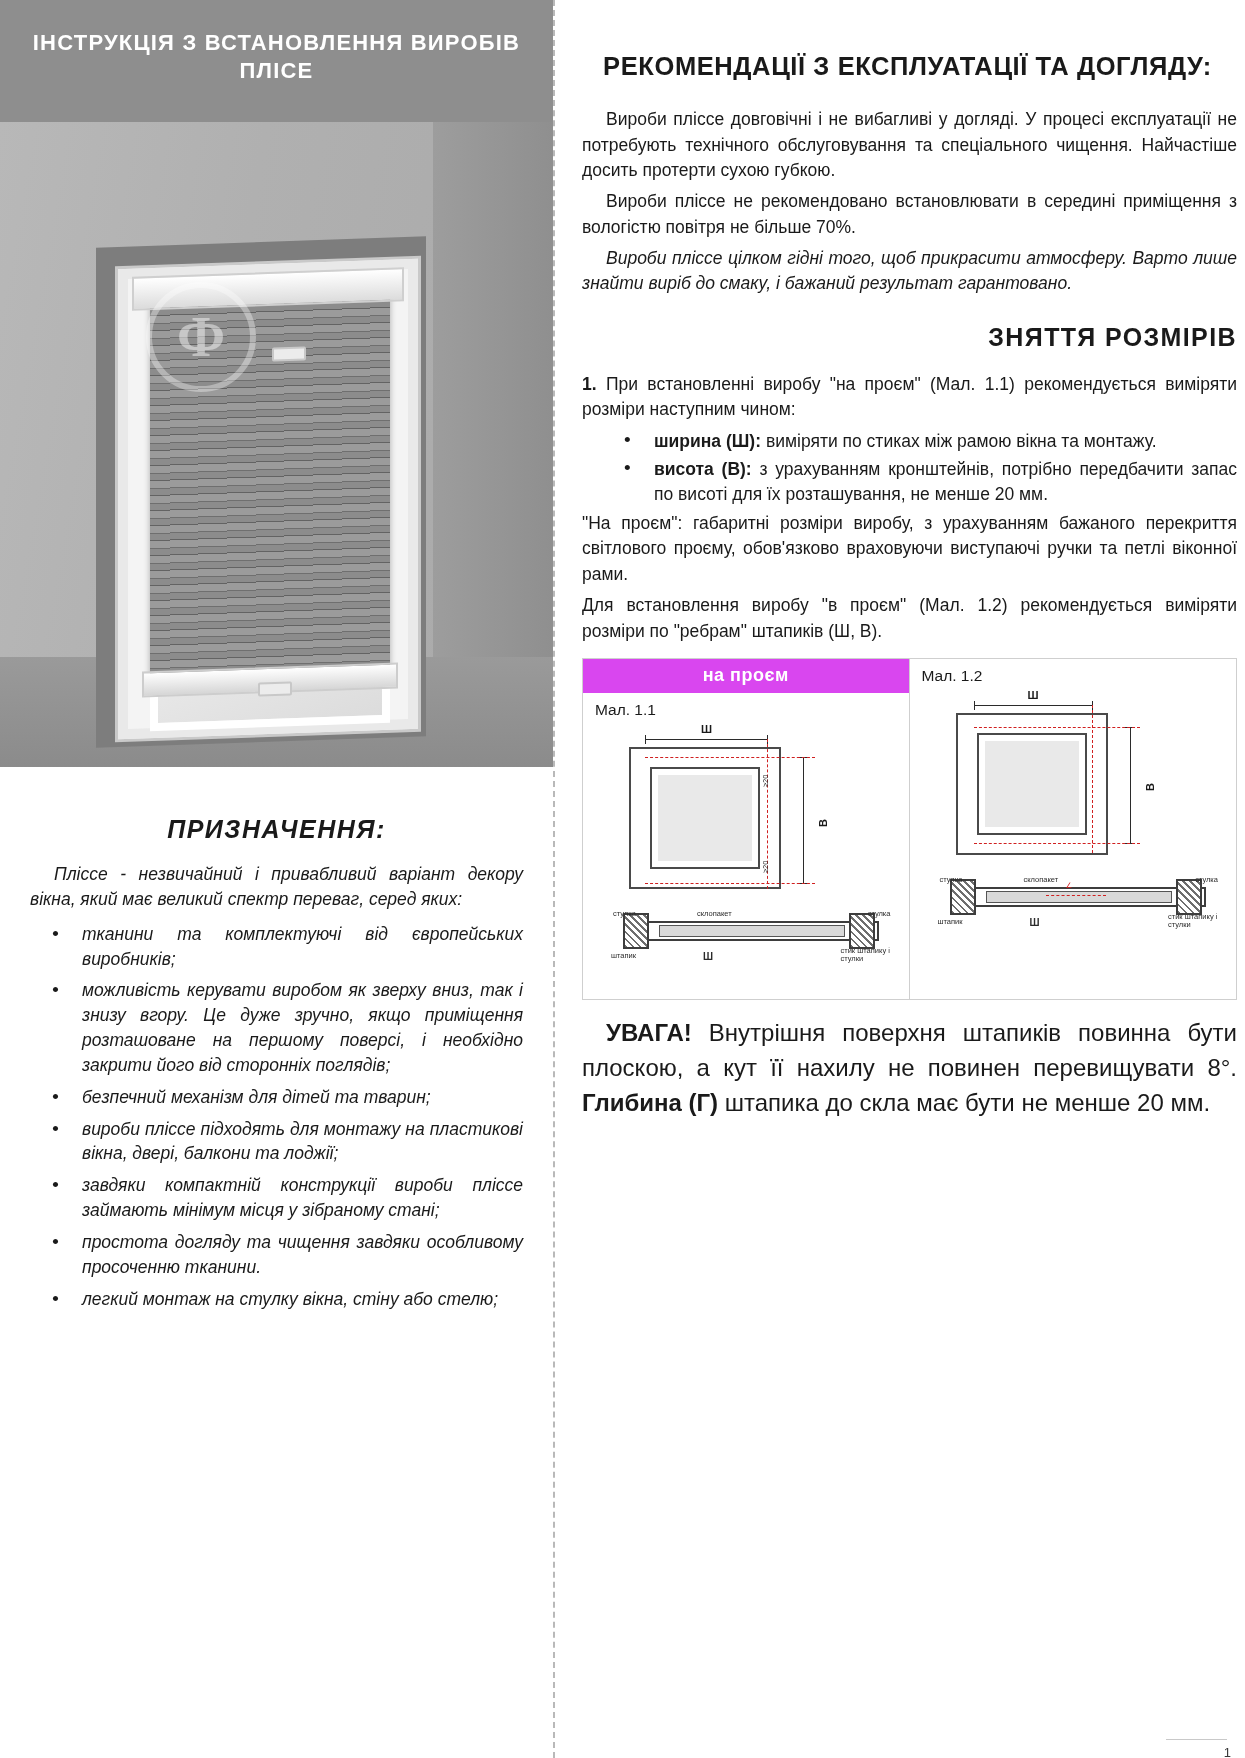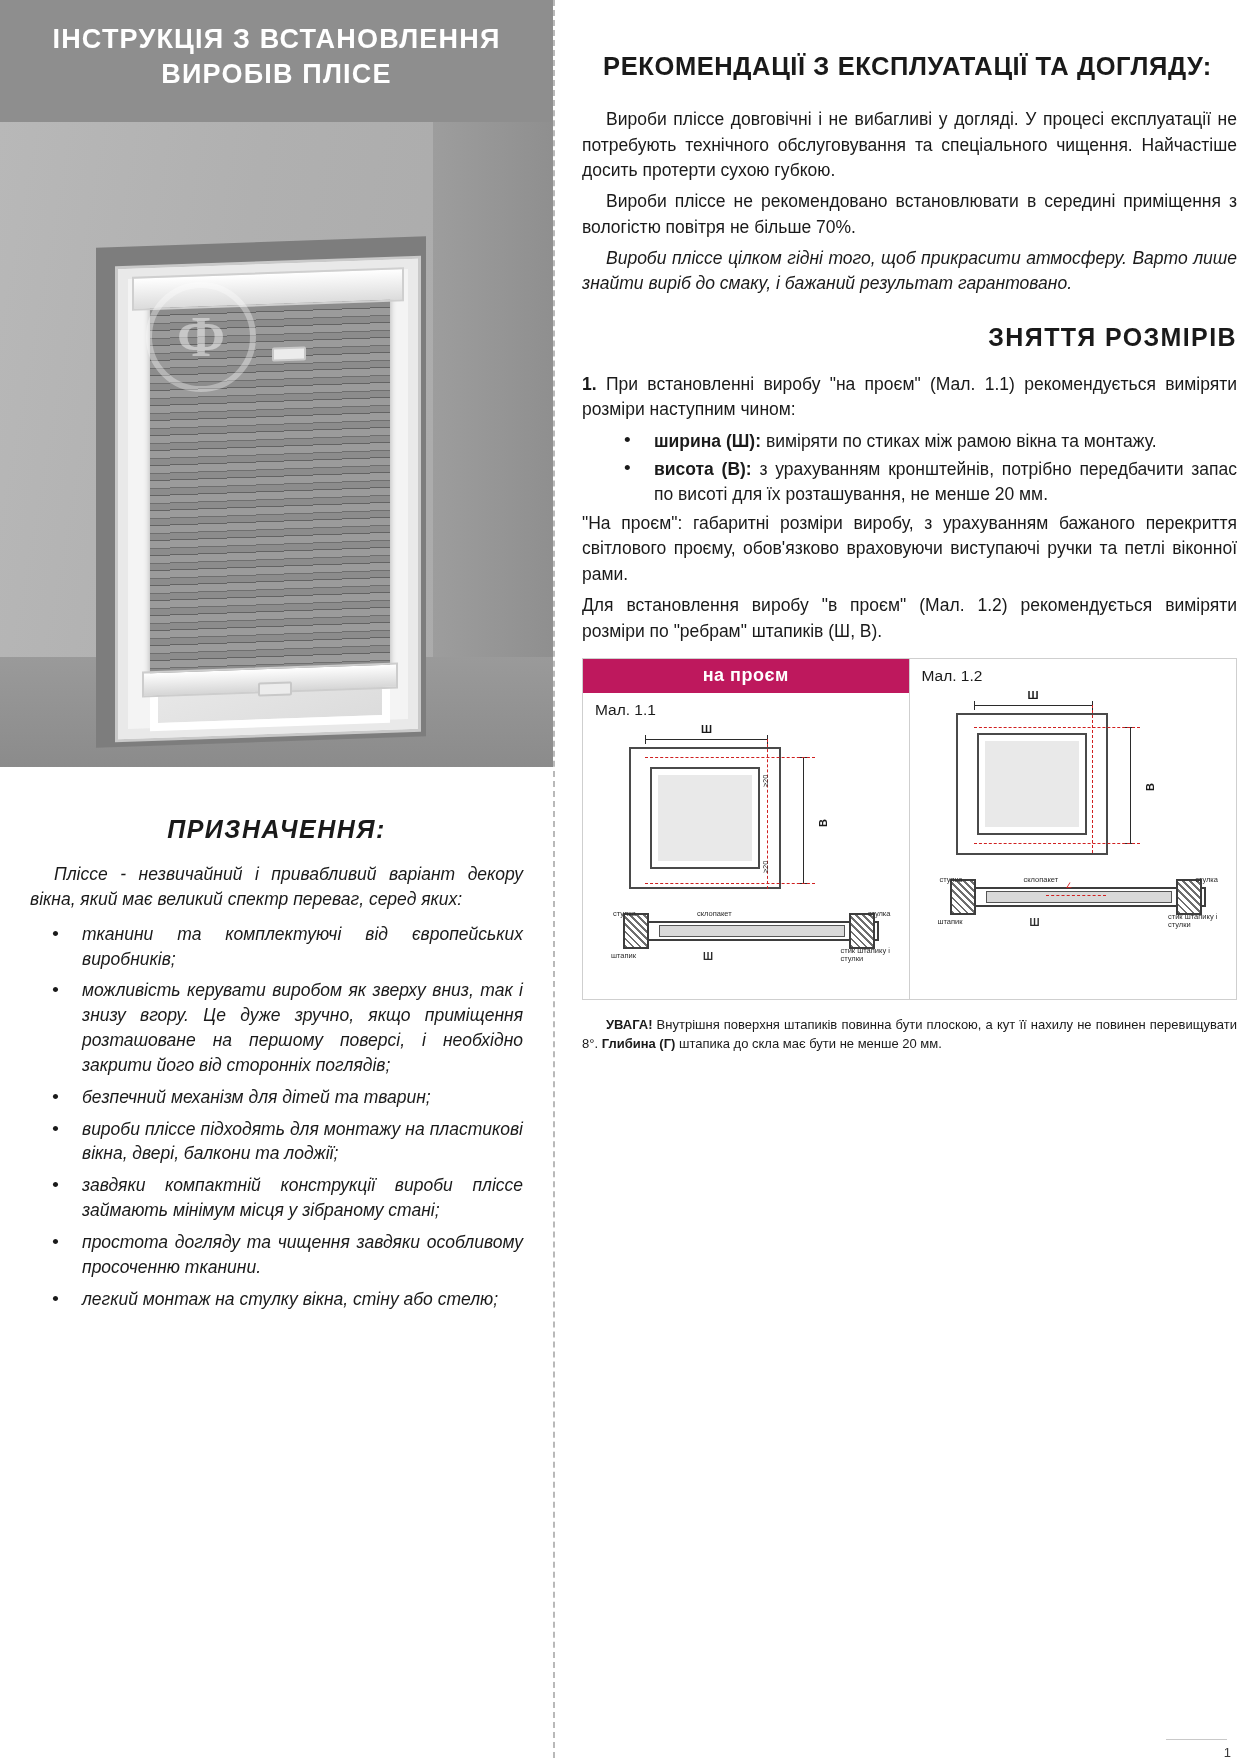--- a/index.html
+++ b/index.html
@@ -46,21 +46,21 @@
     color: #ffffff;
     height: 122px;
     display: flex;
     align-items: center;
     justify-content: center;
     text-align: center;
     padding: 0 20px 8px 20px;
   }
   .title-banner h1 {
     margin: 0;
-    font-size: 27px;
+    font-size: 22px;
     font-weight: bold;
     letter-spacing: 1.2px;
     line-height: 1.28;
   }
 
   
   .photo-wrap {
     position: relative;
     width: 553px;
     height: 645px;
@@ -233,21 +233,21 @@
   .fig-table {
     display: flex;
     gap: 0;
     border: 1px solid #cfcfcf;
     margin-top: 14px;
     background: #fff;
   }
   .fig-cell { width: 50%; border-right: 1px solid #cfcfcf; }
   .fig-cell:last-child { border-right: none; }
   .fig-head {
-    background: #be185d;
+    background: #d946ef;
     color: #fff;
     text-align: center;
     font-size: 18px;
     font-weight: bold;
     padding: 6px 0 7px 0;
     letter-spacing: .5px;
   }
   .fig-label { font-size: 15.5px; padding: 8px 0 0 12px; }
   .fig-art { position: relative; height: 272px; margin: 2px 6px 6px 6px; }
 
@@ -293,21 +293,21 @@
     position: absolute; top: 6px; width: 26px; height: 36px;
     background: repeating-linear-gradient(45deg,#6e6e6e 0 2px,#ffffff 2px 5px);
     border: 2px solid #3d3d3d;
   }
   .sect-glass {
     position: absolute; left: 60px; right: 52px; top: 18px; height: 12px;
     background: #d9d9d9; border: 1px solid #555;
   }
 
   .note {
-    font-size: 13px;
+    font-size: 24px;
     line-height: 1.45;
     text-align: justify;
     margin: 16px 0 16px 0;
     text-indent: 24px;
   }
   .note b { font-weight: bold; }
   .page-num {
     position: absolute;
     right: 14px; bottom: 10px;
     font-size: 13px;

